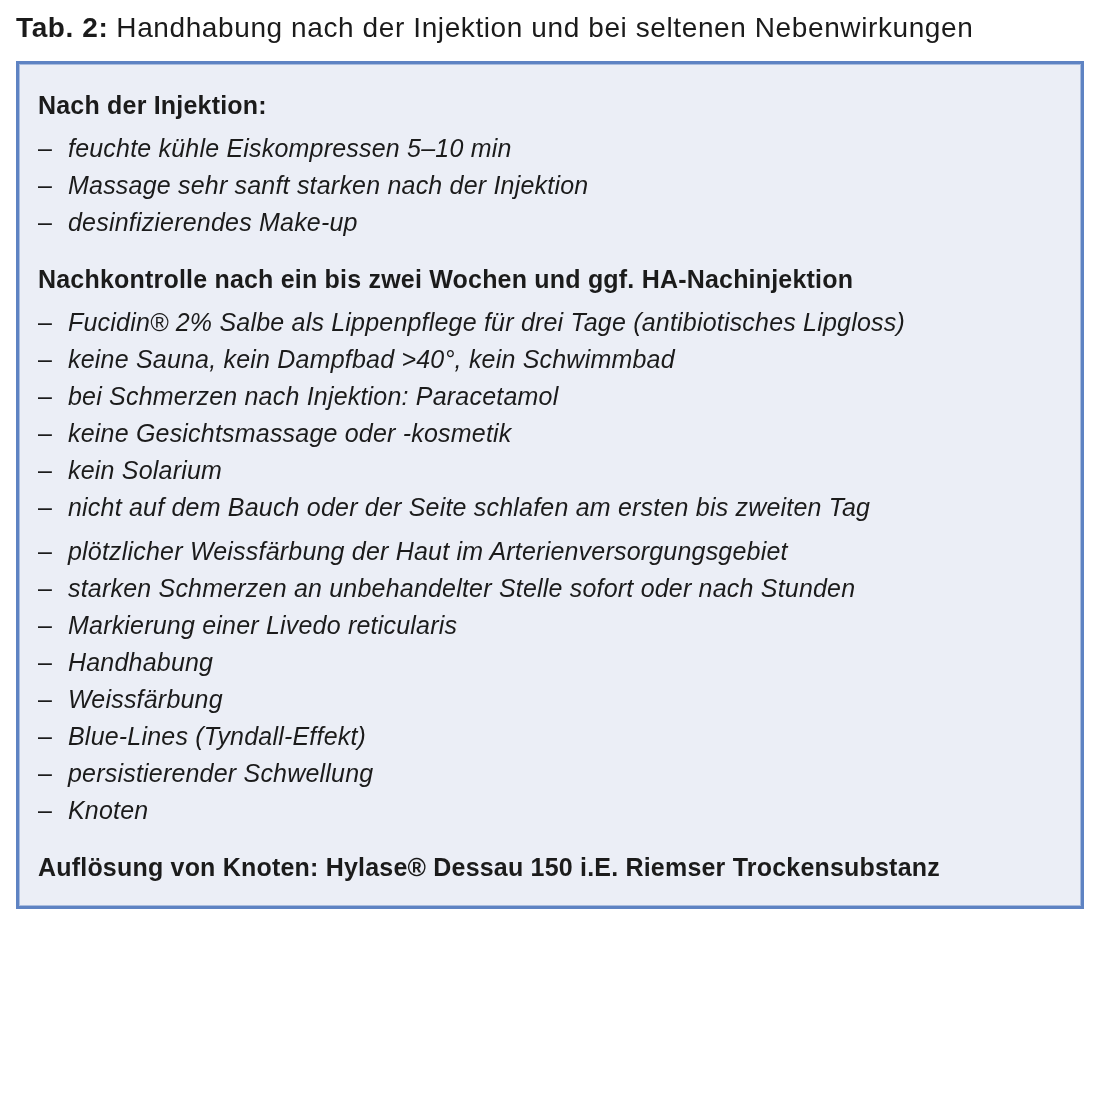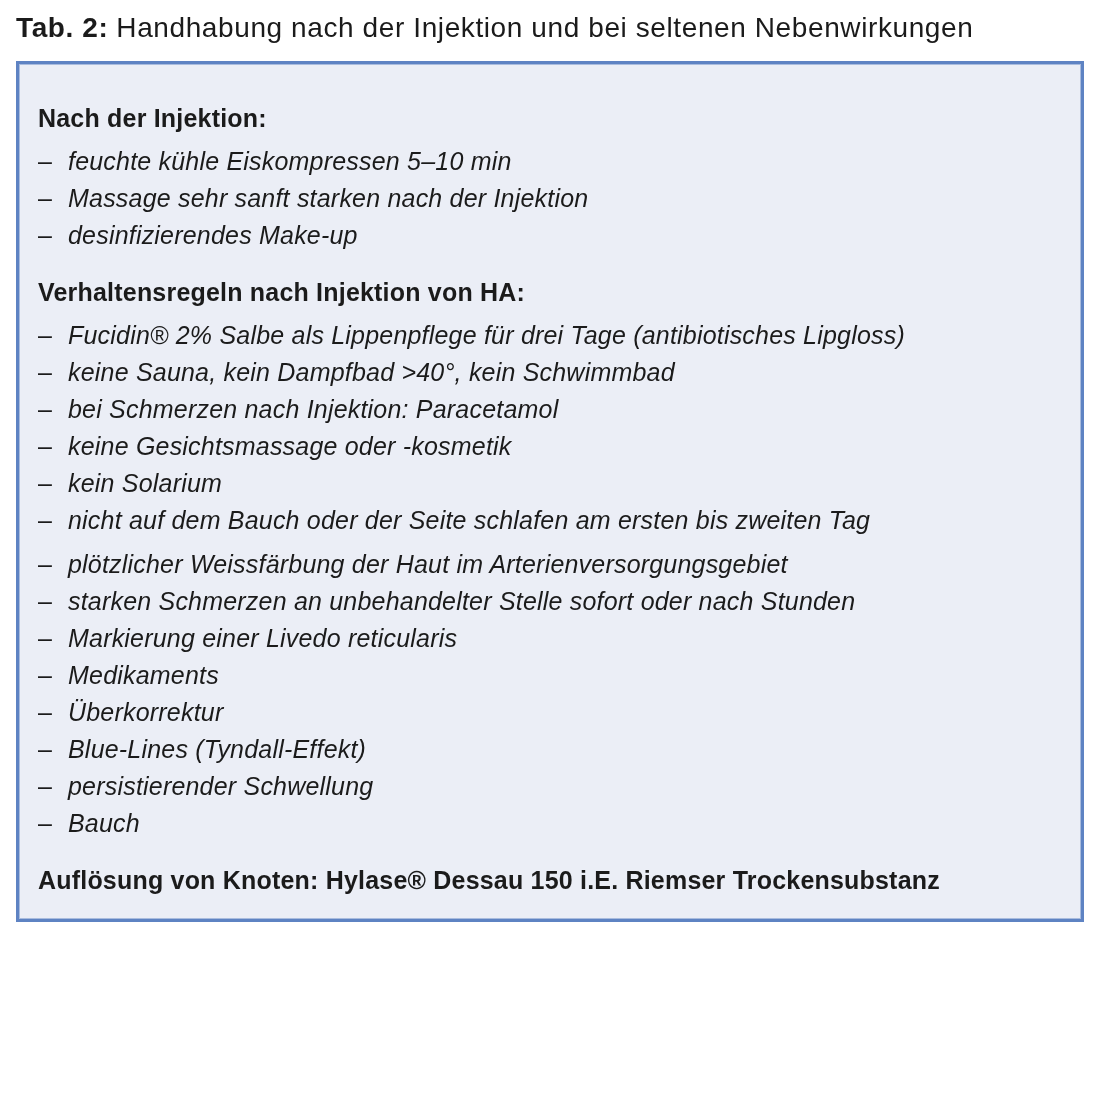--- a/index.html
+++ b/index.html
@@ -30,21 +30,21 @@
     box-shadow:0 0 0 1px #a9bcde inset;
     padding:20px 22px 21px 19px;
   }
   .sec-heading{
     font-weight:700;
     font-size:25px;
     line-height:36px;
     margin-top:20px;
     letter-spacing:0.2px;
   }
-  .sec-heading:first-child{margin-top:16px;}
+  .sec-heading:first-child{margin-top:3px;}
   .bullets{margin-top:7px;}
   .bullet{
     display:flex;
     align-items:flex-start;
     font-size:25px;
     line-height:37px;
     letter-spacing:0.2px;
   }
   .dash{flex:0 0 30px;}
   .bullet-text{flex:1 1 auto;font-style:italic;}
@@ -68,22 +68,22 @@
     <div class="bullet">
       <span class="dash">–</span>
       <span class="bullet-text">Massage sehr sanft starken nach der Injektion</span>
     </div>
     <div class="bullet">
       <span class="dash">–</span>
       <span class="bullet-text">desinfizierendes Make-up</span>
     </div>
   </div>
 
+  <div class="sec-heading">Nachkontrolle nach ein bis zwei Wochen und ggf. HA-Nachinjektion</div>
 
-  <div class="sec-heading">Verhaltensregeln nach Injektion von HA:</div>
 
   <div class="bullets">
     <div class="bullet">
       <span class="dash">–</span>
       <span class="bullet-text">Fucidin® 2% Salbe als Lippenpflege für drei Tage (antibiotisches Lipgloss)</span>
     </div>
     <div class="bullet">
       <span class="dash">–</span>
       <span class="bullet-text">keine Sauna, kein Dampfbad &gt;40°, kein Schwimmbad</span>
     </div>
@@ -115,35 +115,35 @@
     <div class="bullet">
       <span class="dash">–</span>
       <span class="bullet-text">starken Schmerzen an unbehandelter Stelle sofort oder nach Stunden</span>
     </div>
     <div class="bullet">
       <span class="dash">–</span>
       <span class="bullet-text">Markierung einer Livedo reticularis</span>
     </div>
     <div class="bullet">
       <span class="dash">–</span>
-      <span class="bullet-text">Medikaments</span>
+      <span class="bullet-text">Handhabung</span>
     </div>
     <div class="bullet">
       <span class="dash">–</span>
-      <span class="bullet-text">Überkorrektur</span>
+      <span class="bullet-text">Weissfärbung</span>
     </div>
     <div class="bullet">
       <span class="dash">–</span>
       <span class="bullet-text">Blue-Lines (Tyndall-Effekt)</span>
     </div>
     <div class="bullet">
       <span class="dash">–</span>
       <span class="bullet-text">persistierender Schwellung</span>
     </div>
     <div class="bullet">
       <span class="dash">–</span>
-      <span class="bullet-text">Bauch</span>
+      <span class="bullet-text">Knoten</span>
     </div>
   </div>
 
   <div class="sec-heading">Auflösung von Knoten: Hylase® Dessau 150 i.E. Riemser Trockensubstanz</div>
 
 </div>
 
 </body></html>

